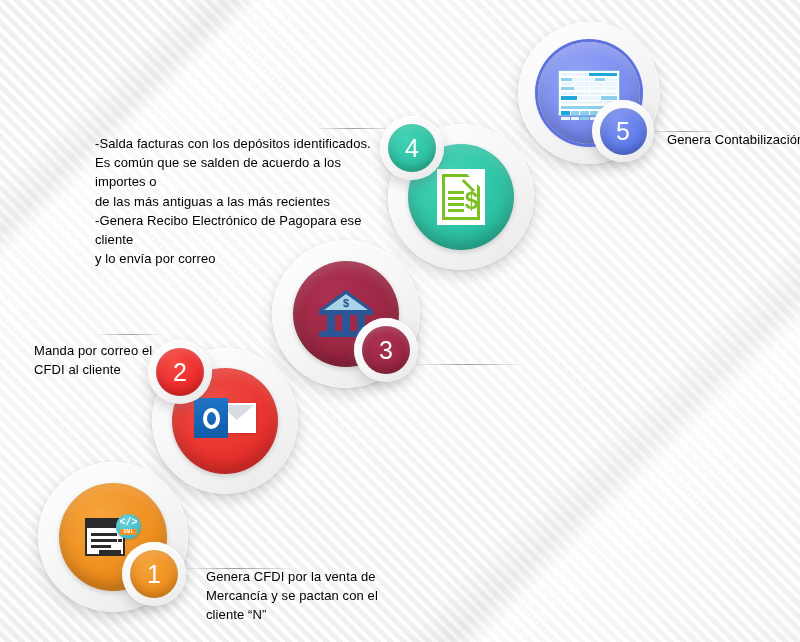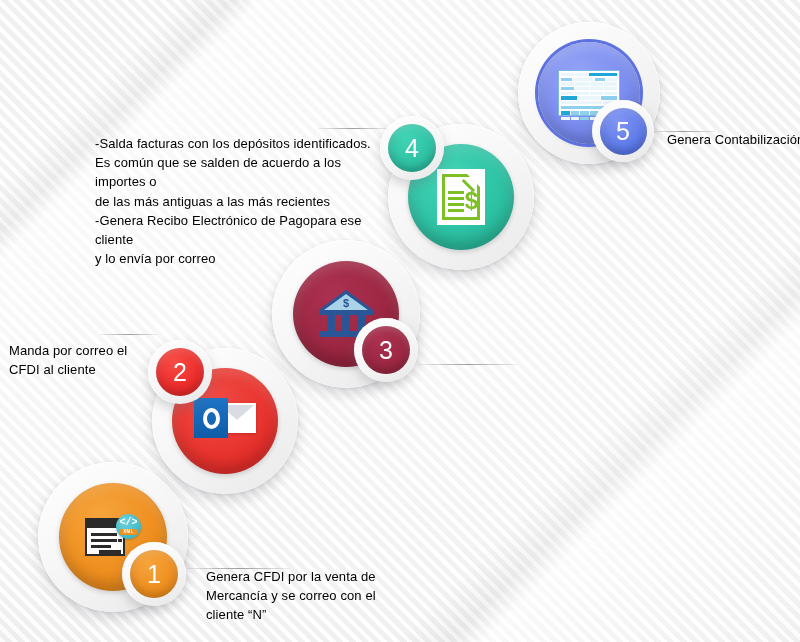--- a/index.html
+++ b/index.html
@@ -293,21 +293,21 @@
     </div>
   </div>
   <div class="badge" style="left:122px; top:542px; width:64px; height:64px;">
     <div class="pill" style="width:48px; height:48px; font-size:25px;
                 background: radial-gradient(circle at 38% 28%, #f5a43c 0%, #ef8f1f 60%, #e08311 100%);">
       <span>1</span>
     </div>
   </div>
   <div class="connector" style="left:186px; top:568px; width:104px;"></div>
   <div class="callout" style="left:206px; top:567px; width:290px;">Genera CFDI por la venta de
-Mercancía y se correo con el
+Mercancía y se pactan con el
 cliente “N”</div>
 
   <div class="node" style="left:152px; top:348px; width:146px; height:146px;">
     <div class="ring"></div>
     <div class="disc" style="left:20px; top:20px; width:106px; height:106px;
                 background: radial-gradient(circle at 38% 30%, #f04b45 0%, #e8342e 55%, #d61f1f 100%);">
       <div class="ico-outlook">
         <div class="env"></div>
         <div class="osq">
             <span></span>
@@ -315,21 +315,21 @@
       </div>
     </div>
   </div>
   <div class="badge" style="left:148px; top:340px; width:64px; height:64px;">
     <div class="pill" style="width:48px; height:48px; font-size:25px;
                 background: radial-gradient(circle at 38% 28%, #f64c44 0%, #ec2b2b 60%, #d81c1c 100%);">
       <span>2</span>
     </div>
   </div>
   <div class="connector" style="left:100px; top:334px; width:58px;"></div>
-  <div class="callout" style="left:9px; top:341px; width:170px;">Manda por correo el
+  <div class="callout" style="left:34px; top:341px; width:170px;">Manda por correo el
 CFDI al cliente</div>
 
   <div class="node" style="left:272px; top:240px; width:148px; height:148px;">
     <div class="ring"></div>
     <div class="disc" style="left:21px; top:21px; width:106px; height:106px;
                 background: radial-gradient(circle at 38% 30%, #ab3150 0%, #9c2743 55%, #86182f 100%);">
       <div class="ico-bank">
         <div class="roof"></div>
         <div class="roof-in"></div>
         <div class="dollar">$</div>

